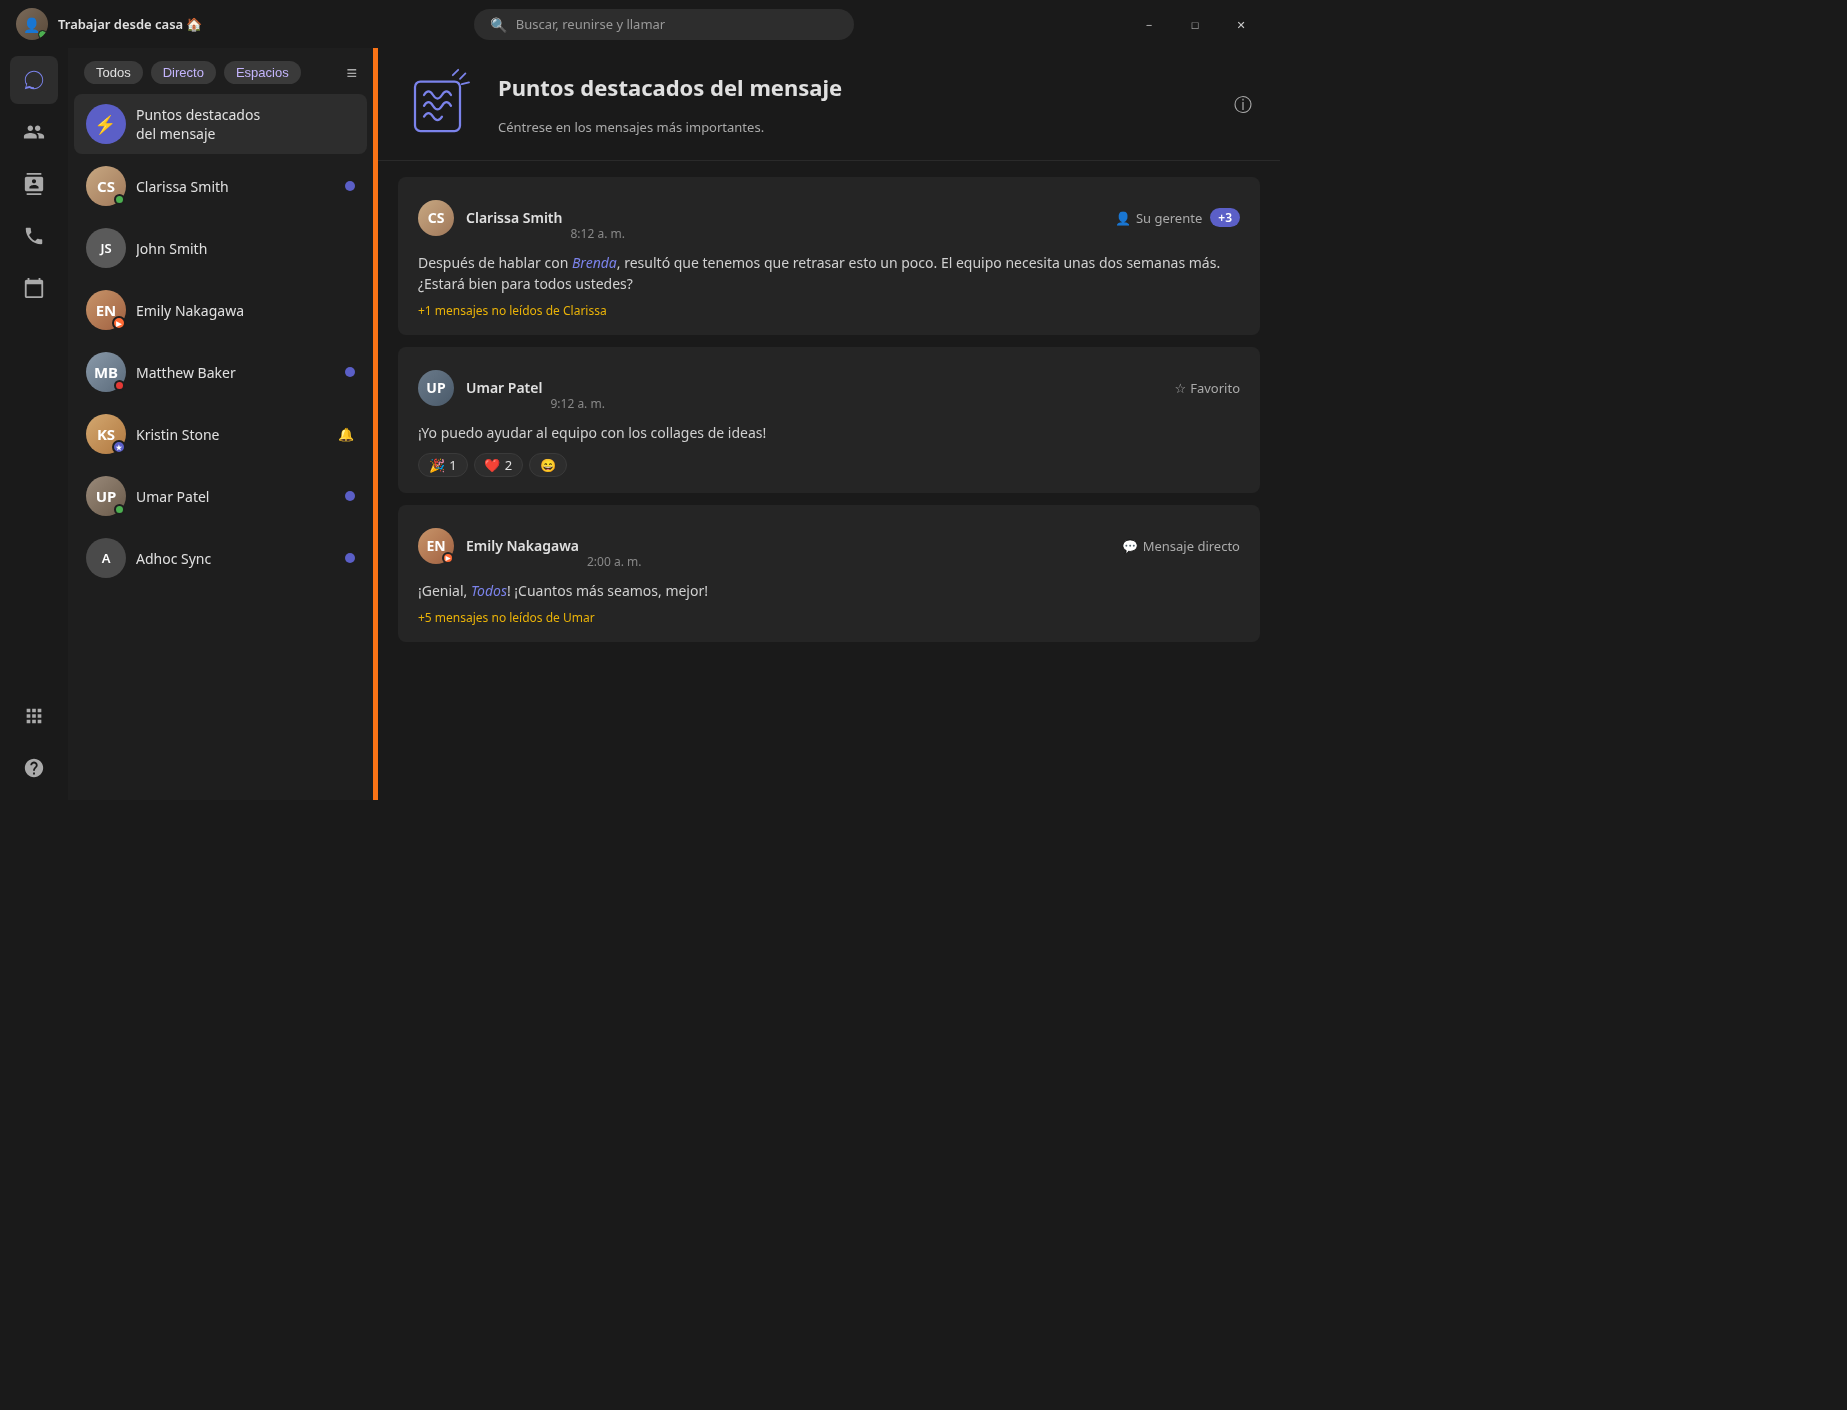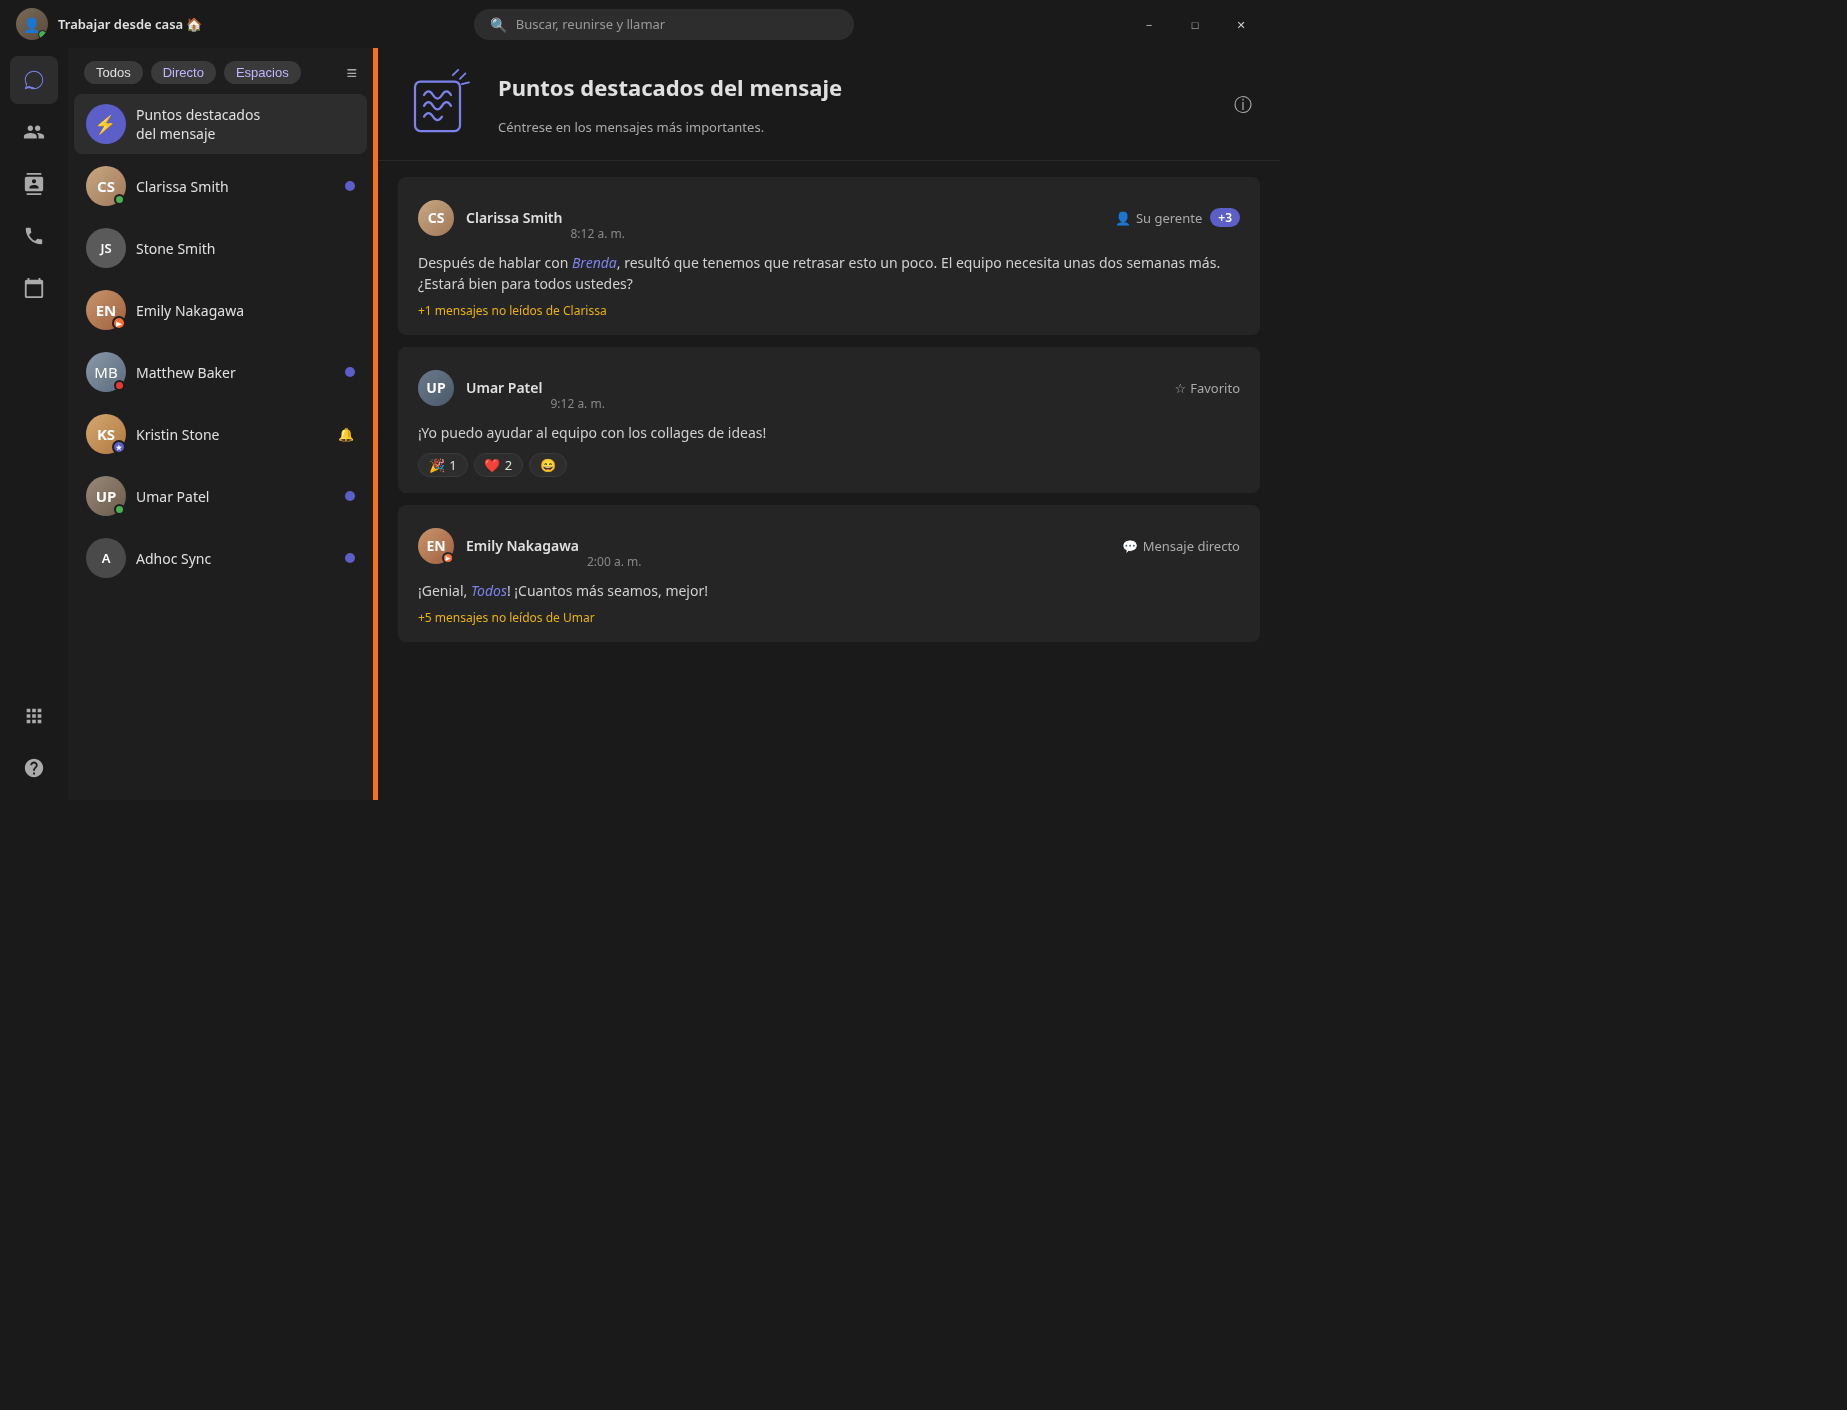--- a/index.html
+++ b/index.html
@@ -472,21 +472,21 @@
     }
     .cav-matthew {
       background: linear-gradient(135deg, #8a9aaa, #5a6a7a);
       border-radius: 50%;
       width: 40px;
       height: 40px;
       display: flex;
       align-items: center;
       justify-content: center;
       font-size: 15px;
-      font-weight: 400;
+      font-weight: 700;
       color: white;
     }
     .cav-emily {
       background: linear-gradient(135deg, #c8956a, #a06040);
       border-radius: 50%;
       width: 40px;
       height: 40px;
       display: flex;
       align-items: center;
       justify-content: center;
@@ -640,21 +640,21 @@
           <div class="chat-name">Clarissa Smith</div>
         </div>
         <div class="unread-dot"></div>
       </div>
 
       <div class="chat-item">
         <div class="chat-avatar avatar-js">
           JS
         </div>
         <div class="chat-info">
-          <div class="chat-name">Stone Smith</div>
+          <div class="chat-name">John Smith</div>
         </div>
       </div>
 
       <div class="chat-item">
         <div class="cav-emily chat-avatar">
           EN
           <div class="cav-video">▶</div>
         </div>
         <div class="chat-info">
           <div class="chat-name">Emily Nakagawa</div>

